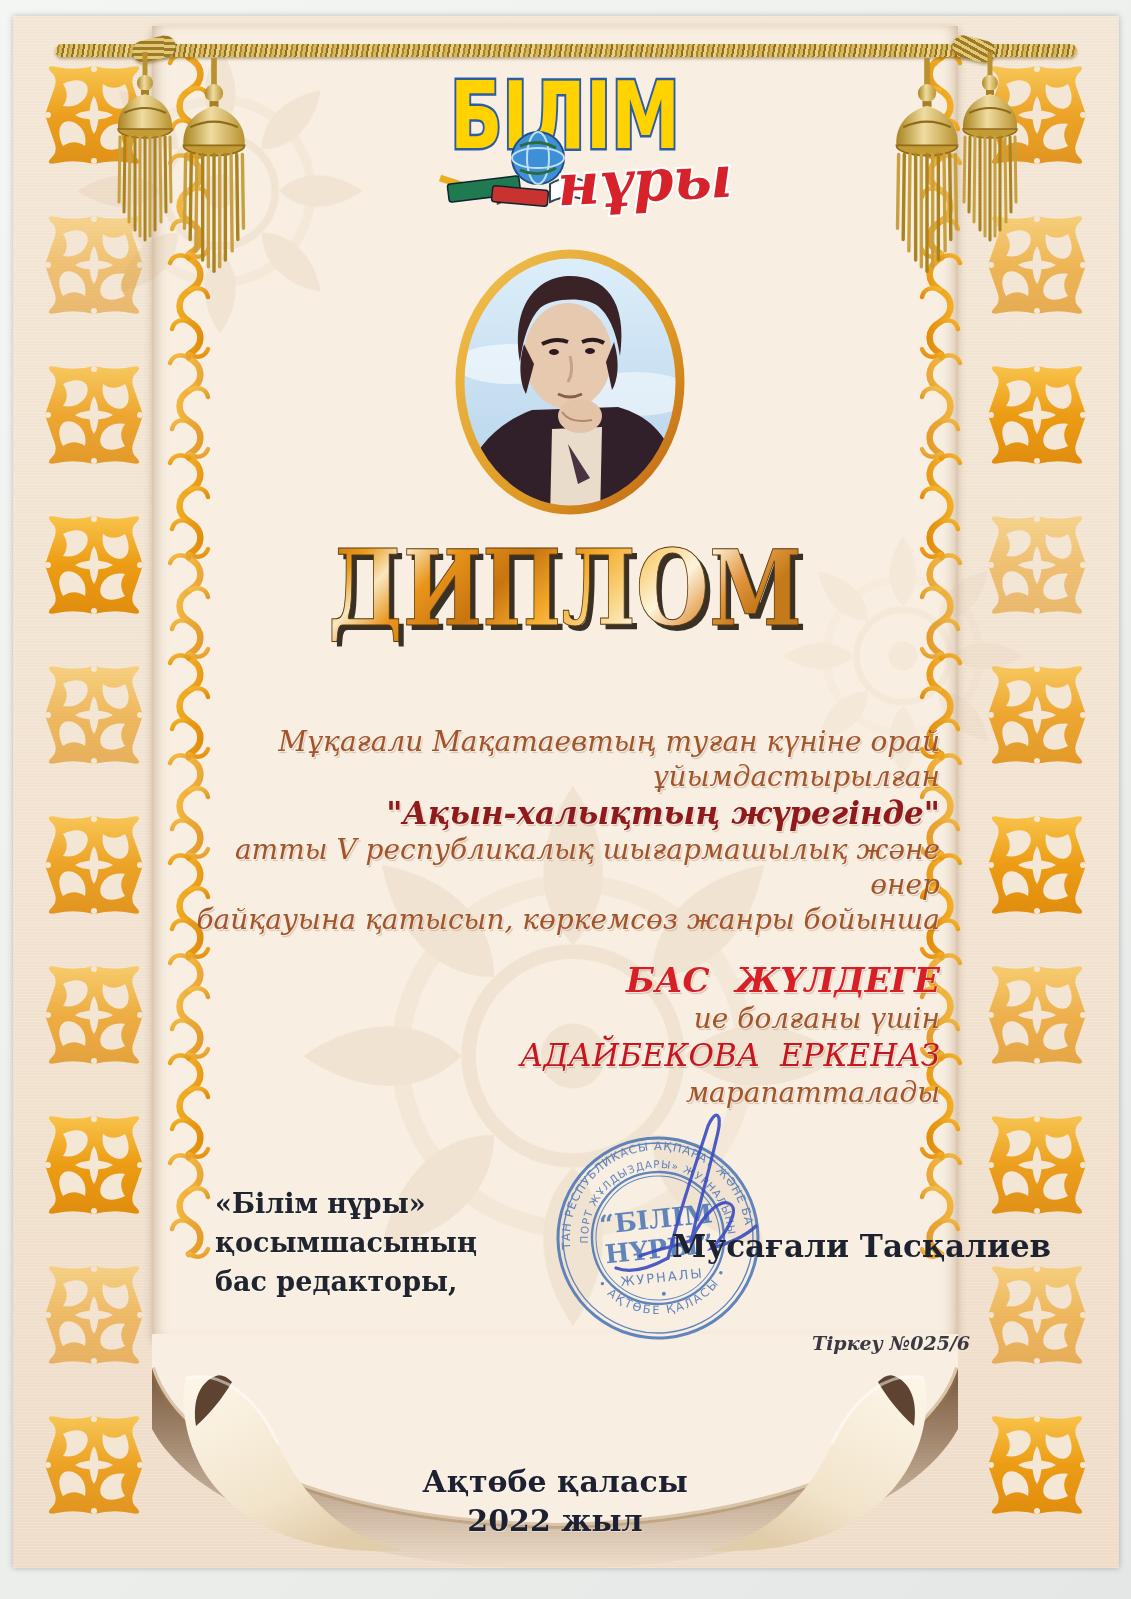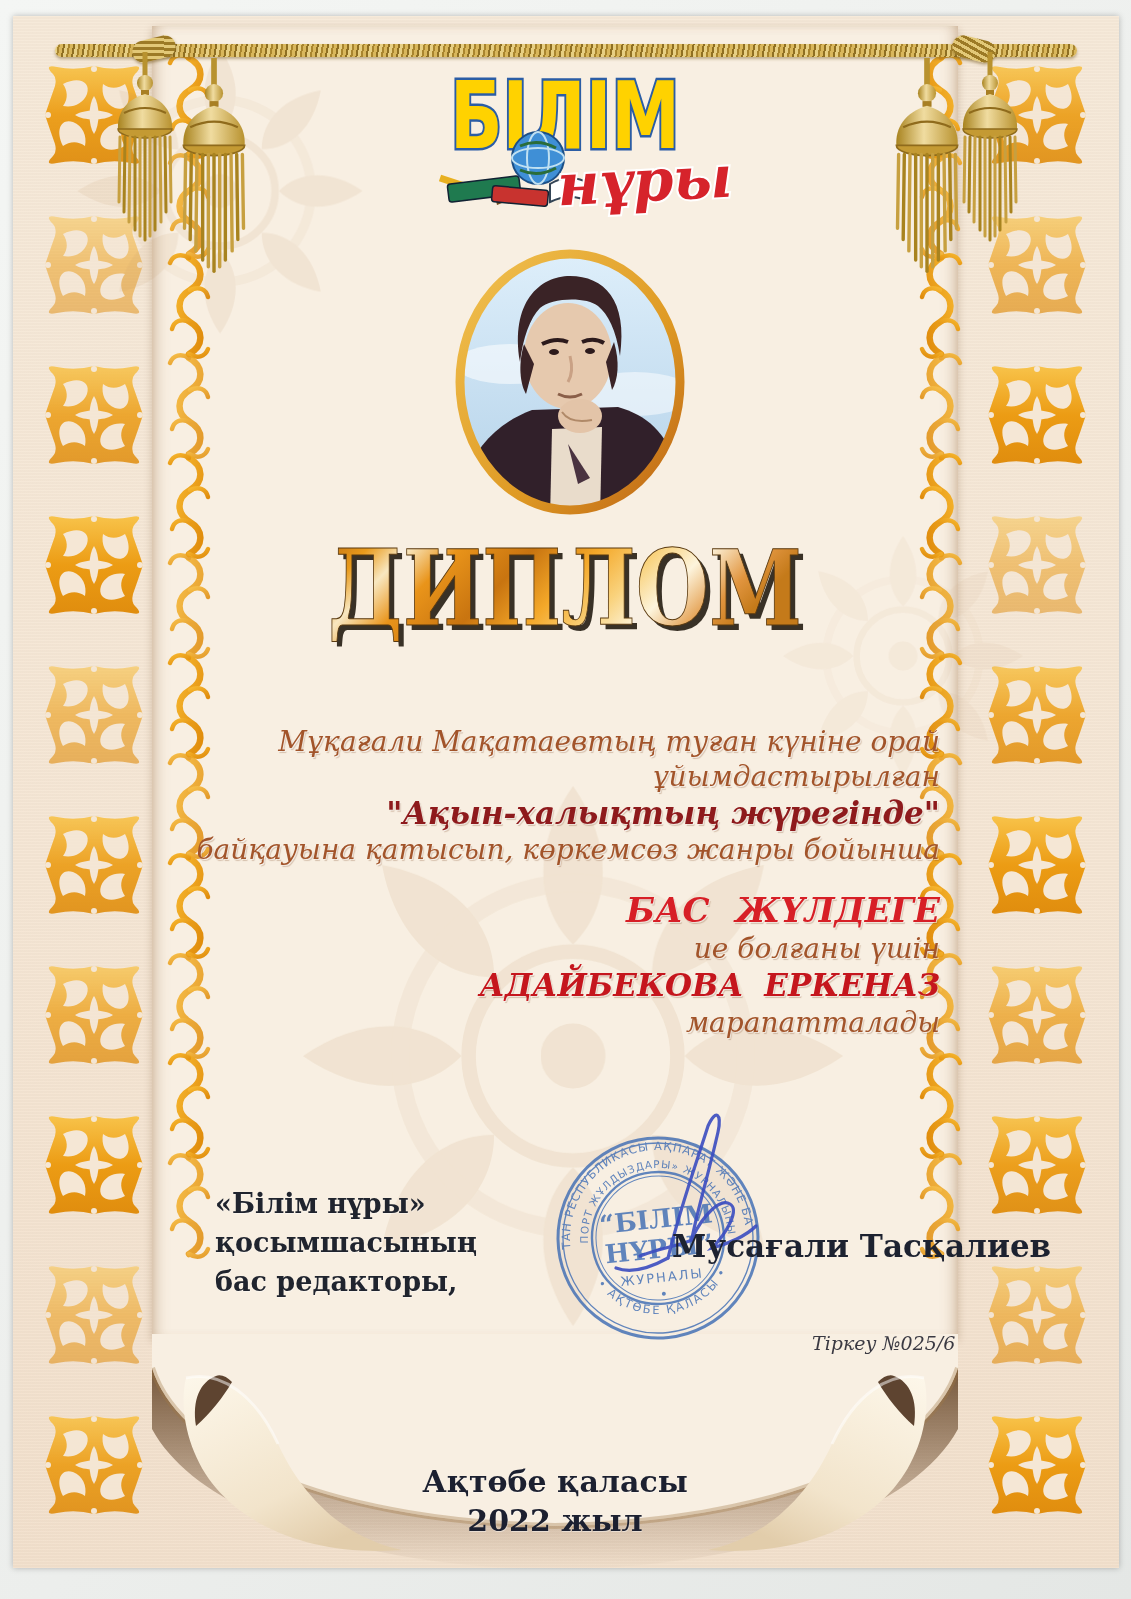--- a/index.html
+++ b/index.html
@@ -24,27 +24,27 @@
   .watermarks{left:0;top:0;z-index:5;pointer-events:none;}
   .tassel{z-index:7;}
   .logo{left:387px;top:50px;z-index:8;}
   .portrait{left:437px;top:228px;z-index:8;}
   .title{left:287px;top:504px;z-index:8;}
   .bodytext{left:179px;top:708px;width:748px;text-align:right;z-index:9;color:#a2542a;}
   .bodytext div{font-style:italic;font-size:28px;line-height:35px;
         text-shadow:1px 1px 0 rgba(255,255,255,.55),1.5px 1.5px 1px rgba(110,50,10,.25);}
   .bl-red{color:#8e1a1c;font-weight:bold;font-size:31px !important;line-height:38px !important;}
   .bl-bright{color:#d71f26;font-weight:bold;font-size:34px !important;line-height:41px !important;word-spacing:14px;font-style:italic;margin-top:23px;}
-  .bl-name{color:#c5161d;font-weight:bold;font-size:31px !important;line-height:39px !important;word-spacing:10px;}
+  .bl-name{color:#c5161d;font-weight:normal;font-size:31px !important;line-height:39px !important;word-spacing:10px;}
   .signatory{left:202px;top:1168px;width:480px;z-index:7;color:#20242e;font-weight:bold;font-size:27px;line-height:39px;
         text-shadow:.5px .5px 0 rgba(255,255,255,.4);}
   .stamp{left:539px;top:1116px;z-index:8;}
   .signature-svg{left:567px;top:1082px;z-index:9;}
   .sig-name{left:659px;top:1212px;z-index:9;color:#1d2230;font-weight:bold;font-size:31px;white-space:nowrap;}
-  .registration{left:799px;top:1316px;z-index:10;color:#3a3942;font-style:italic;font-weight:400;font-size:19px;}
+  .registration{left:799px;top:1316px;z-index:10;color:#3a3942;font-style:italic;font-weight:700;font-size:19px;}
   .bottom-curls{left:139px;top:1318px;z-index:6;}
   .footer{left:139px;top:1446px;width:806px;text-align:center;z-index:10;color:#1c2030;font-weight:bold;font-size:30px;line-height:39px;
         text-shadow:.5px .5px 0 rgba(255,255,255,.4);}
 </style>
 </head>
 <body>
 
 <svg width="0" height="0" style="position:absolute" aria-hidden="true">
   <defs>
     <linearGradient id="goldLin" x1="0" y1="0" x2="1" y2="1">
@@ -313,20 +313,21 @@
 
     <svg class="abs title" width="530" height="140">
       <text x="270" y="110" text-anchor="middle" font-family="DejaVu Serif, serif" font-weight="bold" font-size="104" textLength="474" lengthAdjust="spacingAndGlyphs" fill="#241c12" opacity=".9">ДИПЛОМ</text>
       <text x="265" y="105" text-anchor="middle" font-family="DejaVu Serif, serif" font-weight="bold" font-size="104" textLength="474" lengthAdjust="spacingAndGlyphs" fill="url(#goldTitle)" stroke="#5a3a10" stroke-width="1">ДИПЛОМ</text>
     </svg>
 
     <div class="abs bodytext">
       <div>Мұқағали Мақатаевтың туған күніне орай</div>
       <div>ұйымдастырылған</div>
       <div class="bl-red">"Ақын-халықтың жүрегінде"</div>
+      <div>атты V республикалық шығармашылық және өнер</div>
       <div>байқауына қатысып, көркемсөз жанры бойынша</div>
       <div class="bl-bright">БАС ЖҮЛДЕГЕ</div>
       <div>ие болғаны үшін</div>
       <div class="bl-name">АДАЙБЕКОВА ЕРКЕНАЗ</div>
       <div>марапатталады</div>
     </div>
 
     <div class="abs signatory">
       <div>«Білім нұры» қосымшасының</div>
       <div>бас редакторы,</div>

